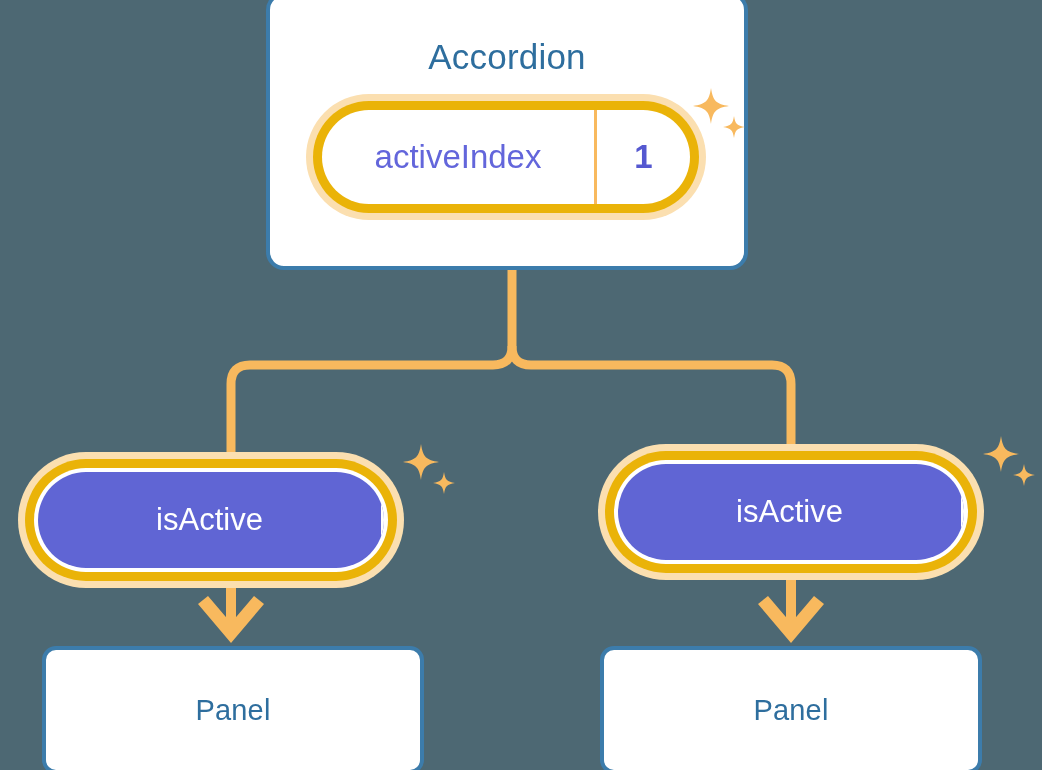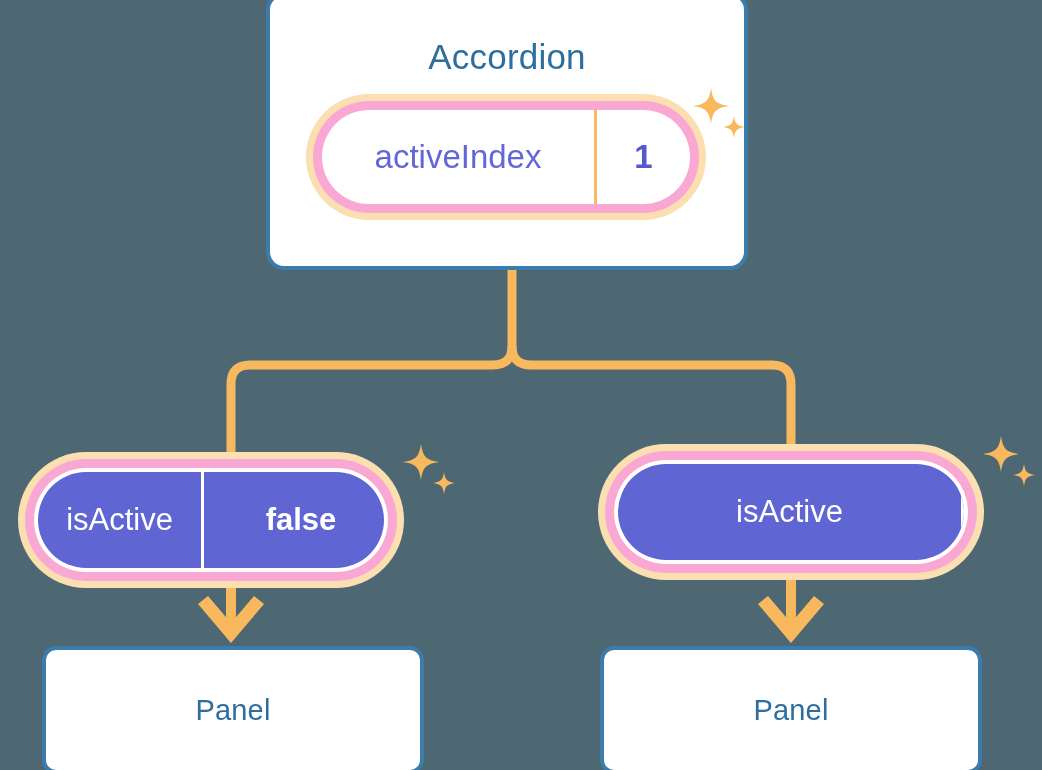--- a/index.html
+++ b/index.html
@@ -71,21 +71,21 @@
     box-sizing: border-box;
     border-radius: 999px;
     background: #fbdfb0;              
     padding: 7px;
   }
   .pill-ring {
     box-sizing: border-box;
     width: 100%;
     height: 100%;
     border-radius: 999px;
-    background: #f9a8d4;              
+    background: #eab308;              
     padding: 9px;
   }
   .pill-body {
     box-sizing: border-box;
     width: 100%;
     height: 100%;
     border-radius: 999px;
     display: flex;
     align-items: stretch;
     overflow: hidden;
@@ -209,21 +209,20 @@
   <svg class="sparkle" style="left:688px; top:86px;" width="62" height="62" viewBox="0 0 62 62">
     <path d="M23 2 C25 15 28 18 41 20 C28 22 25 25 23 38 C21 25 18 22 5 20 C18 18 21 15 23 2 Z" fill="#f8b95e"></path>
     <path d="M46 30 C47.3 38 49 39.7 57 41 C49 42.3 47.3 44 46 52 C44.7 44 43 42.3 35 41 C43 39.7 44.7 38 46 30 Z" fill="#f8b95e"></path>
   </svg>
 
   <div class="pill-wrap pill-purple" id="pill-isactive-false">
     <div class="pill-ring">
       <div class="pill-body">
         <div class="pill-inner">
           <div class="pill-key">isActive</div>
-          <div class="pill-val">false</div>
         </div>
       </div>
     </div>
   </div>
 
   <svg class="sparkle" style="left:398px; top:442px;" width="62" height="62" viewBox="0 0 62 62">
     <path d="M23 2 C25 15 28 18 41 20 C28 22 25 25 23 38 C21 25 18 22 5 20 C18 18 21 15 23 2 Z" fill="#f8b95e"></path>
     <path d="M46 30 C47.3 38 49 39.7 57 41 C49 42.3 47.3 44 46 52 C44.7 44 43 42.3 35 41 C43 39.7 44.7 38 46 30 Z" fill="#f8b95e"></path>
   </svg>
 

